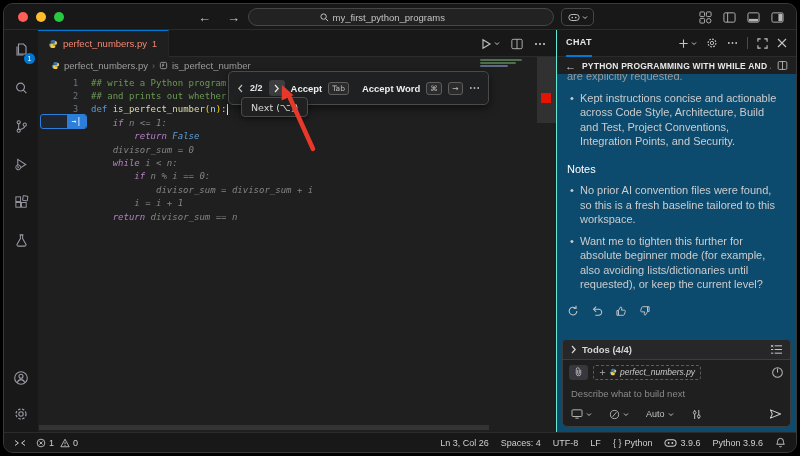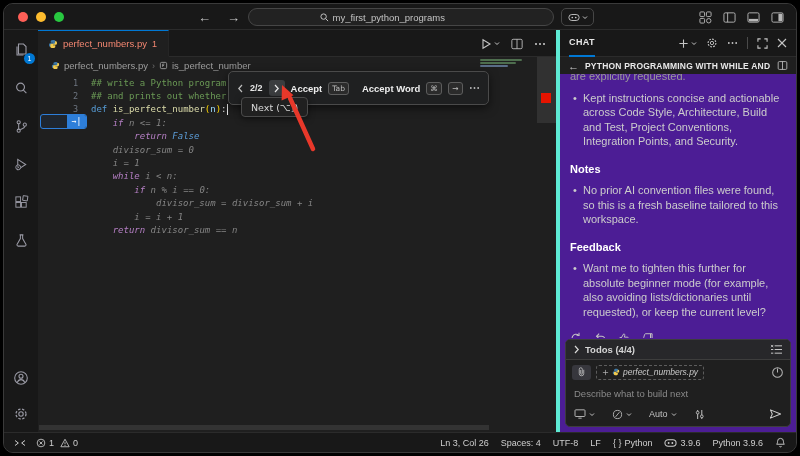--- a/index.html
+++ b/index.html
@@ -67,32 +67,32 @@
   .minimap { position:absolute; left:440px; top:27px; width:58px; bottom:8px; }
   .mm-line { height:2px; margin:1px 0 1px 2px; border-radius:1px; }
   .overview-ruler { position:absolute; left:499px; top:27px; width:19px; bottom:8px; }
   .ov-thumb { position:absolute; left:0; right:0; top:0; height:66px; background:rgba(140,140,140,0.16); }
   .ov-error { position:absolute; left:4px; top:36px; width:10px; height:10px; background:#e51400; }
   .hscroll { position:absolute; left:1px; bottom:2px; width:450px; height:5px; background:rgba(121,121,121,0.22); }
 
   .annot-arrow { position:absolute; inset:0; pointer-events:none; z-index:30; }
 
   
-  .chat { flex:1; position:relative; background:#4c1d95; border-left:4px solid #5eead4; }
+  .chat { flex:1; position:relative; background:#0c4a6e; border-left:1px solid #5eead4; }
   .chat-topbar { position:absolute; top:0; left:0; right:0; height:27px; background:#181818; border-bottom:1px solid #2b2b2b; display:flex; align-items:center; padding:0 9px; }
   .chat-tab { height:27px; display:flex; align-items:center; border-bottom:2px solid #0078d4; color:#e8e8e8; font-size:9px; font-weight:bold; letter-spacing:0.4px; }
   .chat-top-icons { margin-left:auto; display:flex; align-items:center; gap:9px; color:#c5c5c5; }
   .vsep { width:1px; height:12px; background:#4a4a4a; }
   .chat-header { position:absolute; top:27px; left:0; right:0; height:17px; display:flex; align-items:center; gap:6px; padding:0 8px; background:#1f1f1f; z-index:3; color:#cccccc; }
   .chat-header-title { font-size:8.5px; font-weight:bold; color:#e8e8e8; letter-spacing:0.2px; white-space:nowrap; overflow:hidden; flex:1; }
   .chat-content { position:absolute; top:44px; left:0; right:0; bottom:94px; overflow:hidden; padding:0 14px 0 10px; font-size:11px; color:#cccccc; line-height:14.5px; }
   .clipped-line { margin-top:-5px; color:#9a9a9a; }
   .chat-bullet { position:relative; padding-left:13px; margin-top:7px; }
   .chat-bullet::before { content:"•"; position:absolute; left:3px; color:#cccccc; }
-  .chat-heading { margin-top:13px; font-weight:bold; color:#ffffff; }
+  .chat-heading { margin-top:13px; font-weight:normal; color:#ffffff; }
   .chat-actions { display:flex; gap:12px; margin-top:13px; color:#c5c5c5; }
   .todo-input-box { position:absolute; left:5px; right:5px; bottom:5px; height:88px; border:1px solid #3d3d3d; border-radius:5px; background:#1f1f1f; overflow:hidden; }
   .todos-row { height:20px; background:#27272a; border-bottom:1px solid #3d3d3d; display:flex; align-items:center; gap:5px; padding:0 7px; color:#d6d6d6; font-size:9.5px; font-weight:bold; }
   .todos-row .spacer, .ctx-row .spacer { flex:1; }
   .ctx-row { height:24px; display:flex; align-items:center; gap:5px; padding:0 6px; }
   .attach-btn { width:19px; height:15px; background:#37373d; border-radius:3px; display:flex; align-items:center; justify-content:center; color:#c5c5c5; }
   .ctx-chip { height:15px; border:1px dashed #5c5c5c; border-radius:3px; display:flex; align-items:center; gap:3px; padding:0 5px; color:#b5b5b5; font-size:8.5px; }
   .ctx-chip .chip-file { font-style:italic; color:#c9c9c9; }
   .input-row { height:18px; display:flex; align-items:center; padding:0 8px; }
   .input-row input { background:transparent; border:none; outline:none; width:100%; font-size:9.5px; color:#cccccc; font-family:"Liberation Sans",sans-serif; }
@@ -297,21 +297,20 @@
       </div>
 
       <div class="code-scroll">
         <div>
               <div class="code-line"><span class="ln">1</span><span class="lc"><span class="tk-comment">## write a Python program that asks the user to enter a positive number</span></span></div>
               <div class="code-line"><span class="ln">2</span><span class="lc"><span class="tk-comment">## and prints out whether it is a perfect number</span></span></div>
               <div class="code-line"><span class="ln">3</span><span class="lc"><span class="tk-kw">def</span><span class="tk-plain"> </span><span class="tk-fn">is_perfect_number</span><span class="tk-br">(</span><span class="tk-param">n</span><span class="tk-br">)</span><span class="tk-plain">:</span><span class="cursor"></span></span></div>
               <div class="code-line"><span class="ln"></span><span class="lc"><span class="tk-g">    </span><span class="tk-gkw">if</span><span class="tk-g"> n &lt;= 1:</span></span></div>
               <div class="code-line"><span class="ln"></span><span class="lc"><span class="tk-g">        </span><span class="tk-gkw">return</span><span class="tk-g"> </span><span class="tk-gconst">False</span></span></div>
               <div class="code-line"><span class="ln"></span><span class="lc"><span class="tk-g">    divisor_sum = 0</span></span></div>
-              <div class="code-line"><span class="ln"></span><span class="lc"><span class="tk-g">    i = 1</span></span></div>
               <div class="code-line"><span class="ln"></span><span class="lc"><span class="tk-g">    </span><span class="tk-gkw">while</span><span class="tk-g"> i &lt; n:</span></span></div>
               <div class="code-line"><span class="ln"></span><span class="lc"><span class="tk-g">        </span><span class="tk-gkw">if</span><span class="tk-g"> n % i == 0:</span></span></div>
               <div class="code-line"><span class="ln"></span><span class="lc"><span class="tk-g">            divisor_sum = divisor_sum + i</span></span></div>
               <div class="code-line"><span class="ln"></span><span class="lc"><span class="tk-g">        i = i + 1</span></span></div>
               <div class="code-line"><span class="ln"></span><span class="lc"><span class="tk-g">    </span><span class="tk-gkw">return</span><span class="tk-g"> divisor_sum == n</span></span></div>
             </div>
       </div>
 
       <div class="nes-pill">
         <span class="blank"></span>
@@ -416,21 +415,20 @@
               </svg>
         </span>
       </div>
 
       <div class="chat-content">
         <div class="clipped-line">are explicitly requested.</div>
         <div>
               <div class="chat-bullet">Kept instructions concise and actionable across Code Style, Architecture, Build and Test, Project Conventions, Integration Points, and Security.</div>
               <div class="chat-heading">Notes</div>
               <div class="chat-bullet">No prior AI convention files were found, so this is a fresh baseline tailored to this workspace.</div>
-              <div class="chat-heading">Feedback</div>
               <div class="chat-bullet">Want me to tighten this further for absolute beginner mode (for example, also avoiding lists/dictionaries until requested), or keep the current level?</div>
             </div>
         <div class="chat-actions">
           <span>
             <svg width="12" height="12" viewBox="0 0 14 14">
                   <path d="M11.5 7a4.5 4.5 0 1 1-1.4-3.2" fill="none" stroke="currentColor" stroke-width="1.2"></path>
                   <polyline points="10.5,1 10.6,4 7.6,3.9" fill="none" stroke="currentColor" stroke-width="1.2"></polyline>
                 </svg>
           </span>
           <span>

